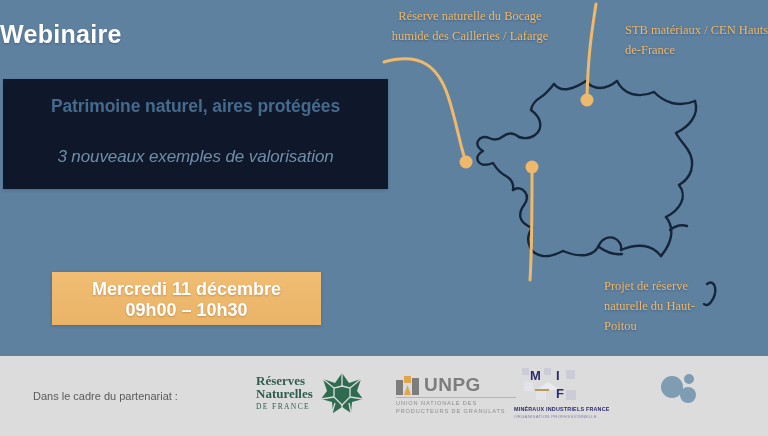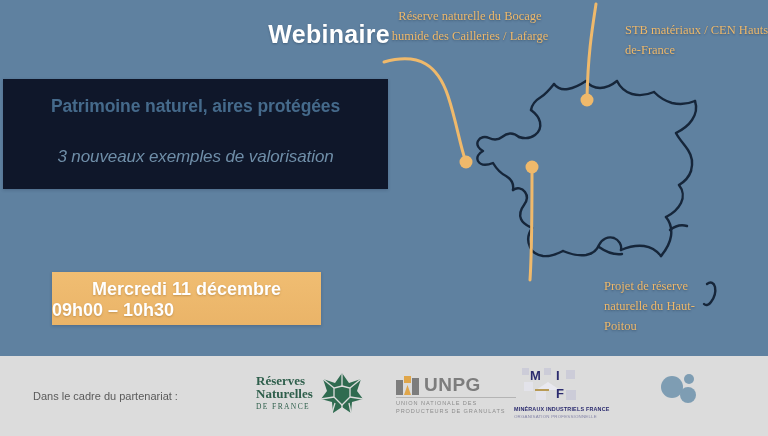--- a/index.html
+++ b/index.html
@@ -22,21 +22,21 @@
     left: 0; top: 0;
     width: 768px; height: 356px;
     background: #5f81a0;
   }
 
   
   #webinaire {
     position: absolute;
     left: 0; top: 20px;
     width: 390px;
-    text-align: right;
+    text-align: left;
     color: #ffffff;
     font-size: 25px;
     font-weight: bold;
     letter-spacing: 0.3px;
     text-shadow: 0 1px 2px rgba(20,40,60,.35);
   }
 
   
   #headline-card {
     position: absolute;
@@ -76,21 +76,21 @@
     box-shadow: 0 1px 3px rgba(25,45,65,.25);
   }
   #date-day {
     position: absolute; left: 0; top: 7px; width: 269px;
     text-align: center; color: #ffffff;
     font-size: 18px; font-weight: bold;
     text-shadow: 0 1px 2px rgba(120,80,30,.35);
   }
   #date-time {
     position: absolute; left: 0; top: 28px; width: 269px;
-    color: #ffffff;
+    text-align: center; color: #ffffff;
     font-size: 18px; font-weight: bold;
     text-shadow: 0 1px 2px rgba(120,80,30,.35);
   }
 
   
   #map-area {
     position: absolute;
     left: 380px; top: 0;
     width: 388px; height: 356px;
   }

